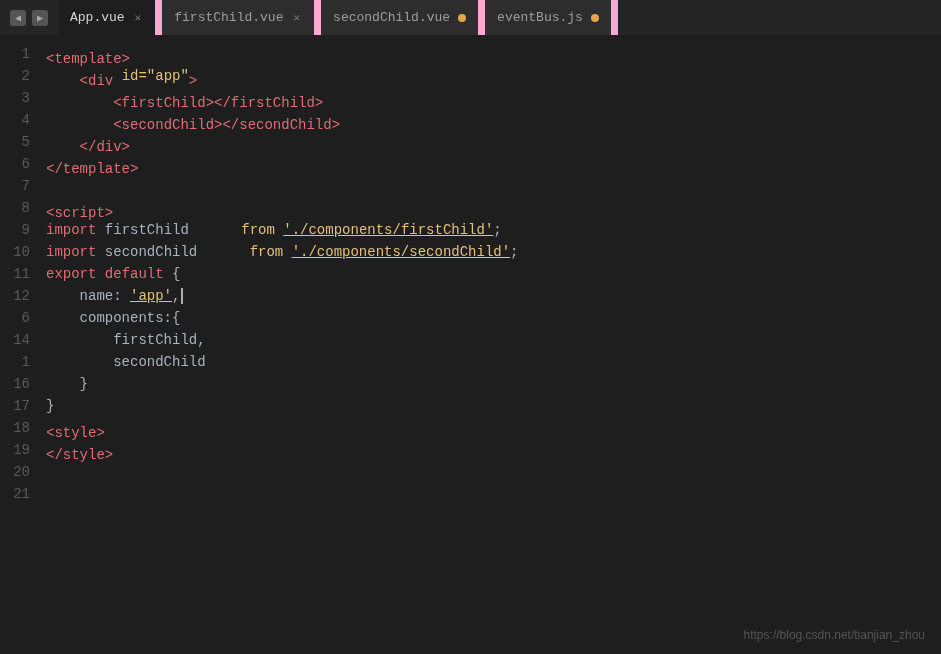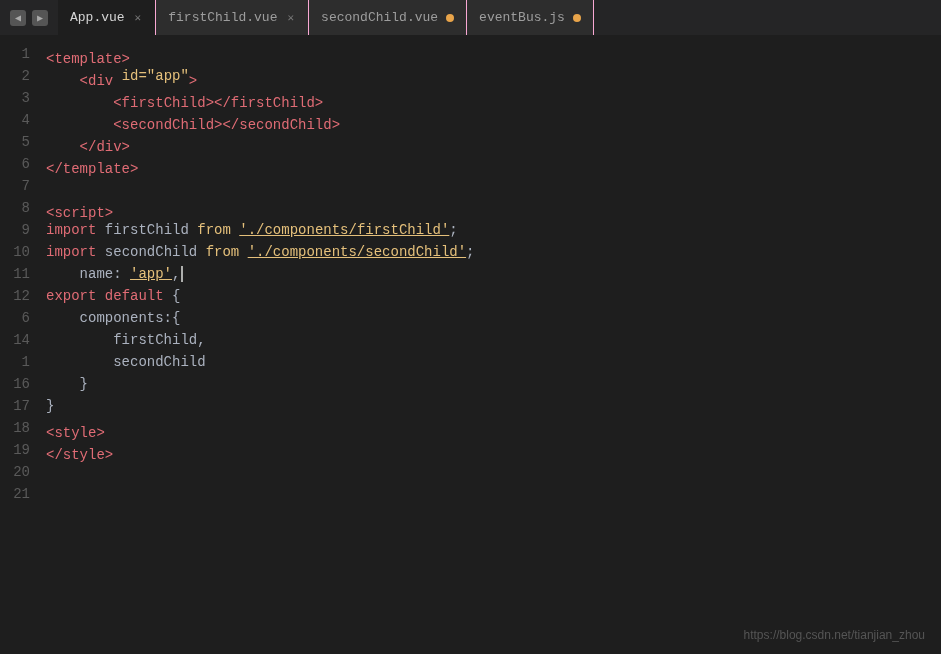--- a/index.html
+++ b/index.html
@@ -44,21 +44,21 @@
       height: 35px;
       flex: 1;
     }
 
     .tab {
       display: flex;
       align-items: center;
       padding: 0 12px;
       background: #2d2d2d;
       color: #9d9d9d;
-      border-right: 1px solid #f9a8d4;
+      border-right: 7px solid #f9a8d4;
       font-size: 13px;
       cursor: pointer;
       gap: 8px;
       position: relative;
       white-space: nowrap;
       text-align: right;
     }
 
     .tab.active {
       background: #1e1e1e;
@@ -115,21 +115,21 @@
       display: flex;
       align-items: center;
     }
 
     
     .c-tag { color: #e06c75; margin-top: 10px; }         
     .c-attr { color: #e5c07b; }        
     .c-str { color: #e5c07b; }         
     .c-kw { color: #e06c75; }         
     .c-import { color: #e06c75; }      
-    .c-from { color: #e5c07b; }        
+    .c-from { color: #e5c07b; margin-left: 44px; }        
     .c-path { color: #e5c07b; text-decoration: underline; }        
     .c-white { color: #abb2bf; }
     .c-export { color: #e06c75; }
 
     .cursor {
       display: inline-block;
       width: 2px;
       height: 16px;
       background: #aeafad;
       vertical-align: middle;
@@ -232,25 +232,25 @@
 
     <div class="code-line">
       <span class="c-import">import</span><span class="c-white"> firstChild </span><span class="c-from">from</span><span class="c-white"> </span><span class="c-path">'./components/firstChild'</span><span class="c-white">;</span>
     </div>
 
     <div class="code-line">
       <span class="c-import">import</span><span class="c-white"> secondChild </span><span class="c-from">from</span><span class="c-white"> </span><span class="c-path">'./components/secondChild'</span><span class="c-white">;</span>
     </div>
 
     <div class="code-line">
+      <span class="c-export">export</span><span class="c-white"> </span><span class="c-kw">default</span><span class="c-white"> {</span>
+    </div>
+
+    <div class="code-line">
       <span class="c-white">&nbsp;&nbsp;&nbsp;&nbsp;name: </span><span class="c-path">'app'</span><span class="c-white">,</span><span class="cursor"></span>
-    </div>
-
-    <div class="code-line">
-      <span class="c-export">export</span><span class="c-white"> </span><span class="c-kw">default</span><span class="c-white"> {</span>
     </div>
 
     <div class="code-line">
       <span class="c-white">&nbsp;&nbsp;&nbsp;&nbsp;components:{</span>
     </div>
 
     <div class="code-line">
       <span class="c-white">&nbsp;&nbsp;&nbsp;&nbsp;&nbsp;&nbsp;&nbsp;&nbsp;firstChild,</span>
     </div>
 

